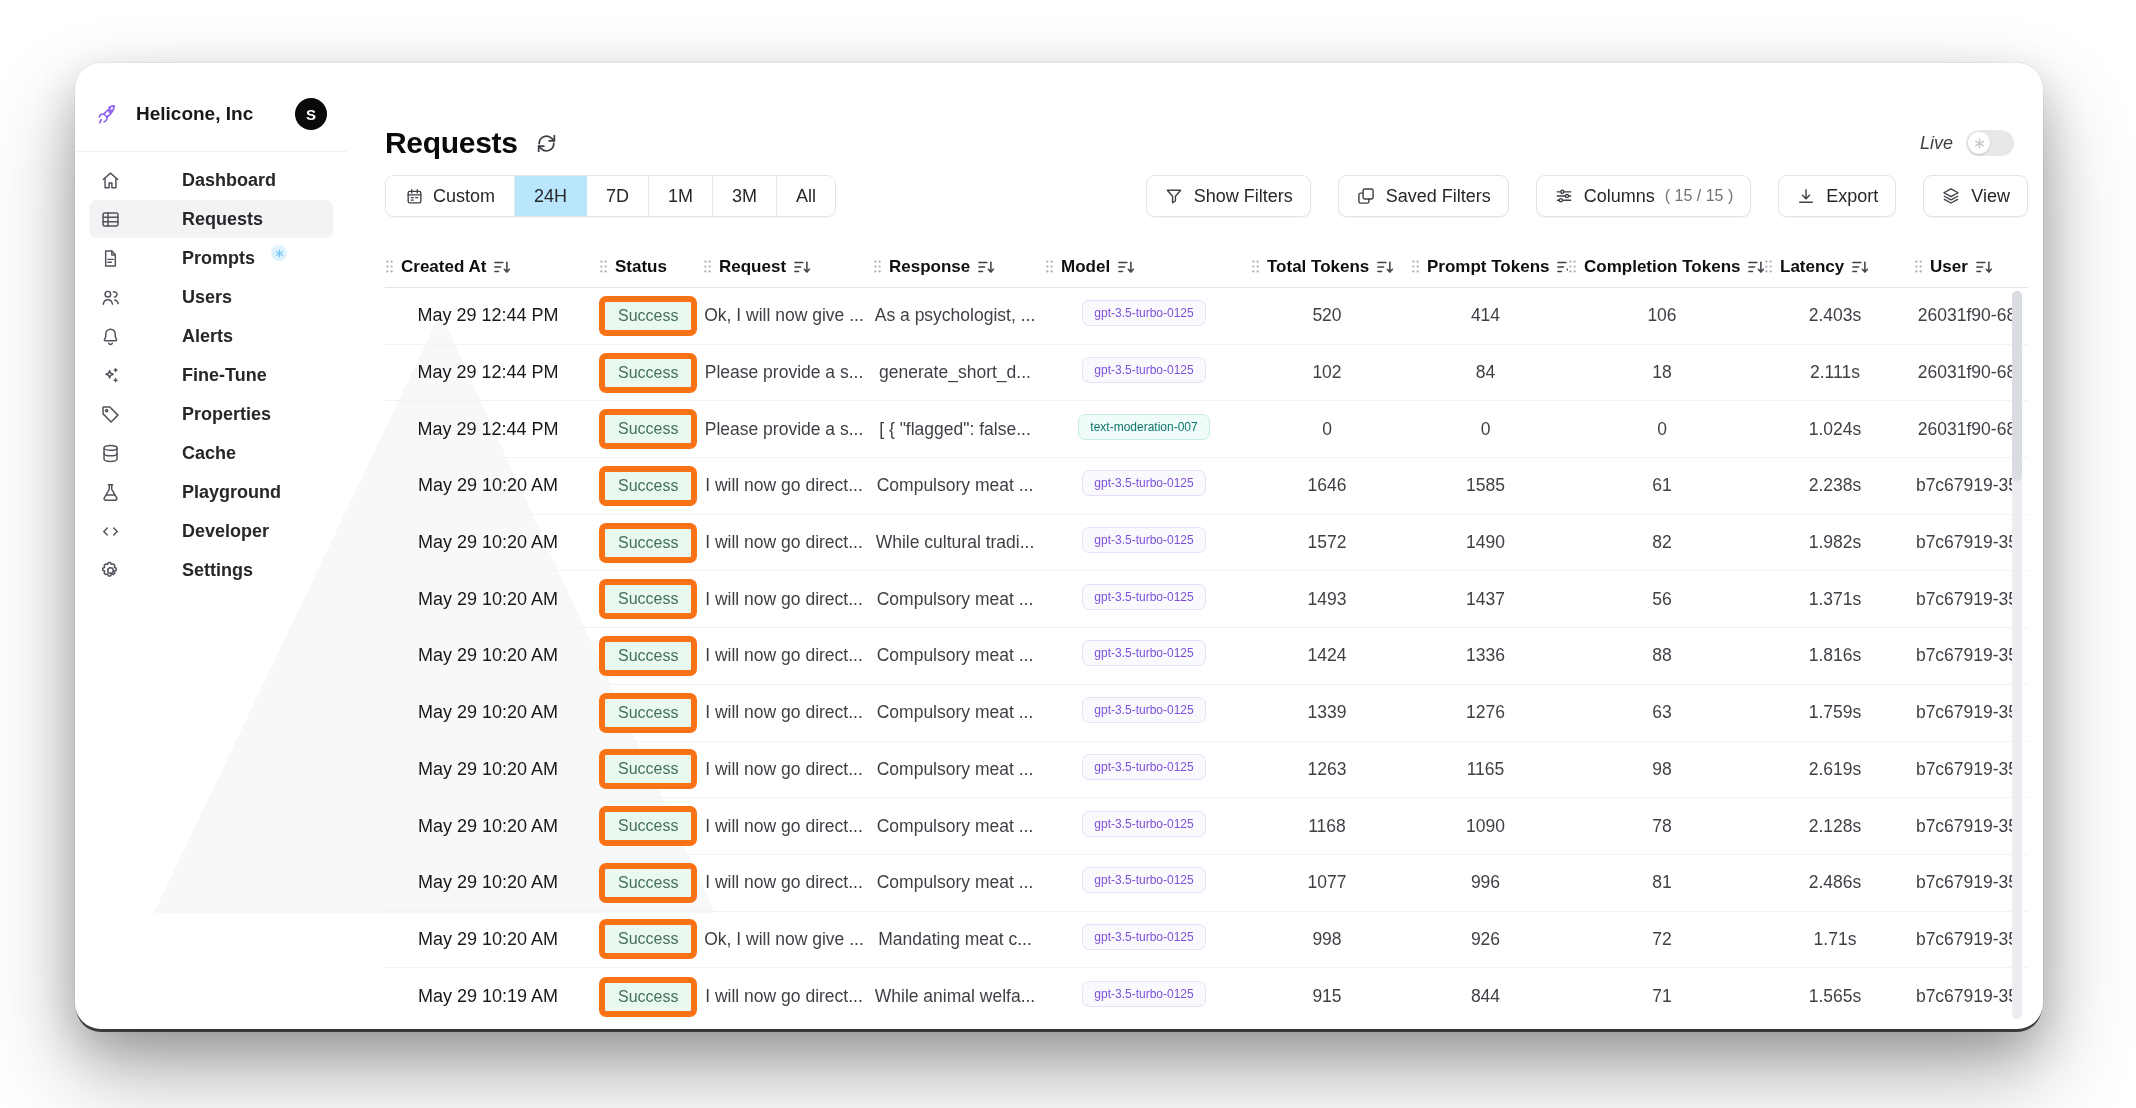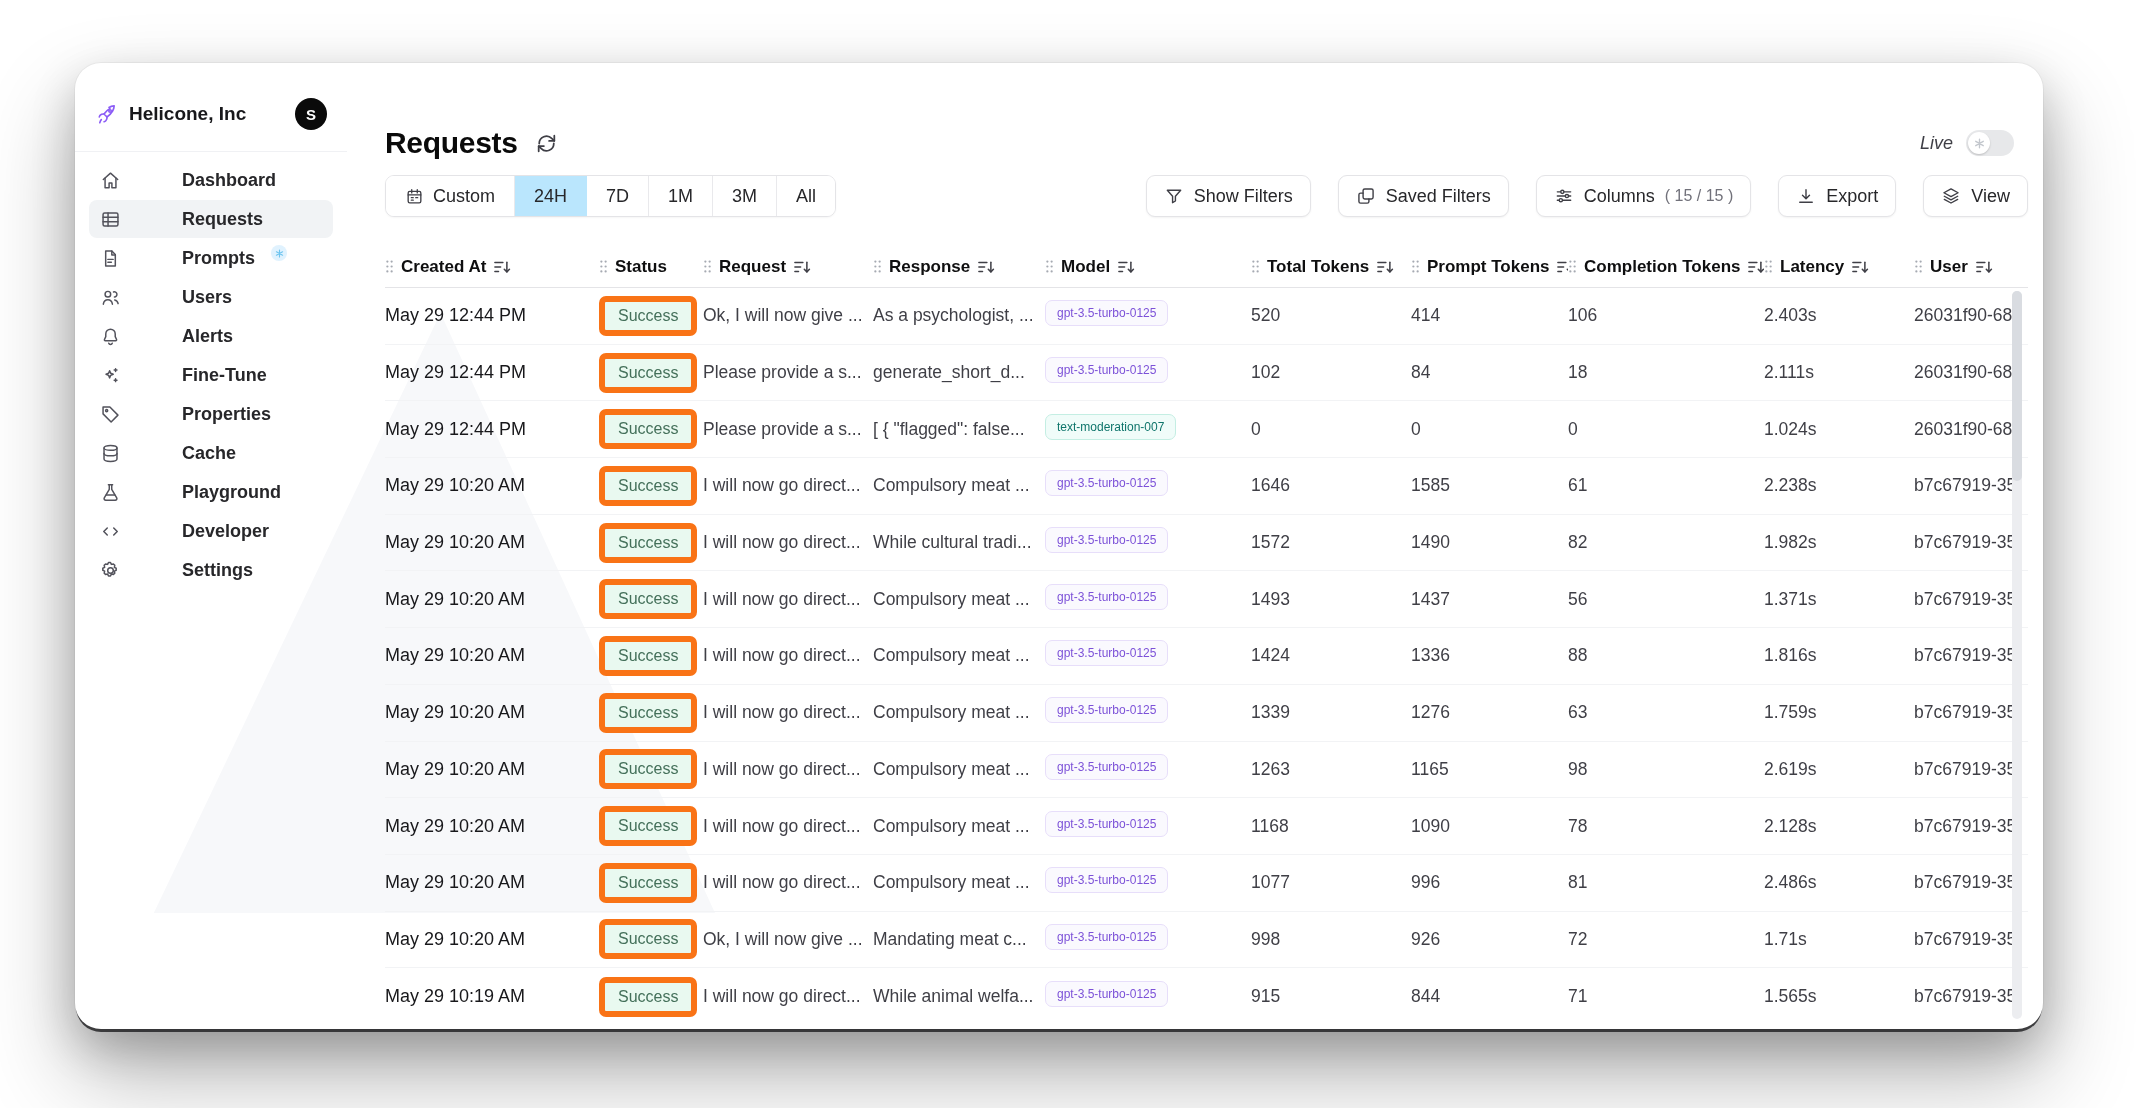--- a/index.html
+++ b/index.html
@@ -24,21 +24,21 @@
   }
   .watermark {
     position: absolute; left: 30px; top: 250px;
     width: 610px; height: 600px;
     background: #f7f8fa;
     clip-path: polygon(55% 0, 100% 100%, 8% 100%);
     z-index: 0; pointer-events: none;
   }
   
   .sidebar { position: relative; z-index: 1; width: 272px; flex: none; display: flex; flex-direction: column; }
-  .logo-row { height: 89px; flex: none; display: flex; align-items: center; gap: 11px; padding: 14px 20px 0 20px; border-bottom: 1px solid #f0f1f4; }
+  .logo-row { height: 89px; flex: none; display: flex; align-items: center; gap: 18px; padding: 14px 20px 0 20px; border-bottom: 1px solid #f0f1f4; }
   .icon { display: inline-flex; }
   .icon svg { width: 100%; height: 100%; }
   .logo-rocket { width: 23px; height: 23px; color: #8b5cf6; }
   .org-name { font-size: 19px; font-weight: 700; color: #18181b; }
   .avatar { margin-left: auto; width: 32px; height: 32px; border-radius: 50%; background: #0a0a0a; color: #fff; display: flex; align-items: center; justify-content: center; font-size: 15px; font-weight: 700; }
   .nav { padding: 9px 14px; display: flex; flex-direction: column; }
   .nav-item { height: 38px; margin-bottom: 1px; display: flex; align-items: center; gap: 13px; padding: 0 11px; border-radius: 8px; cursor: pointer; }
   .nav-item.active { background: #f1f3f5; }
   .nav-item .icon { width: 21px; height: 21px; color: #52525b; flex: none; }
   .nav-label { font-size: 18px; font-weight: 600; color: #27272a; margin-left: 48px; }
@@ -476,21 +476,21 @@
                 <circle cx="6" cy="11.6" r="1.05"></circle>
               </svg></span>
             <span>User</span>
             <span class="sort"><svg viewBox="0 0 20 16" fill="none" stroke="currentColor" stroke-width="1.6" stroke-linecap="round" stroke-linejoin="round">
                 <path d="M2 3.2h8.4M2 8h6M2 12.8h3.8"></path>
                 <path d="M14.6 3v10"></path>
                 <path d="m11.9 10.4 2.7 2.7 2.7-2.7"></path>
               </svg></span>
           </div>
         </div>
-      <div class="tbody" style="display:flex;flex-direction:column;min-height:0;">
+      <div class="tbody" style="display:flex;flex-direction:column;min-height:0;text-align:center;">
           <div class="tr">
             <div class="td created">May 29 12:44 PM</div>
             <div class="td"><span class="badge-success">Success</span></div>
             <div class="td">Ok, I will now give ...</div>
             <div class="td">As a psychologist, ...</div>
             <div class="td"><span class="model-badge model-purple">gpt-3.5-turbo-0125</span></div>
             <div class="td">520</div>
             <div class="td">414</div>
             <div class="td">106</div>
             <div class="td">2.403s</div>

